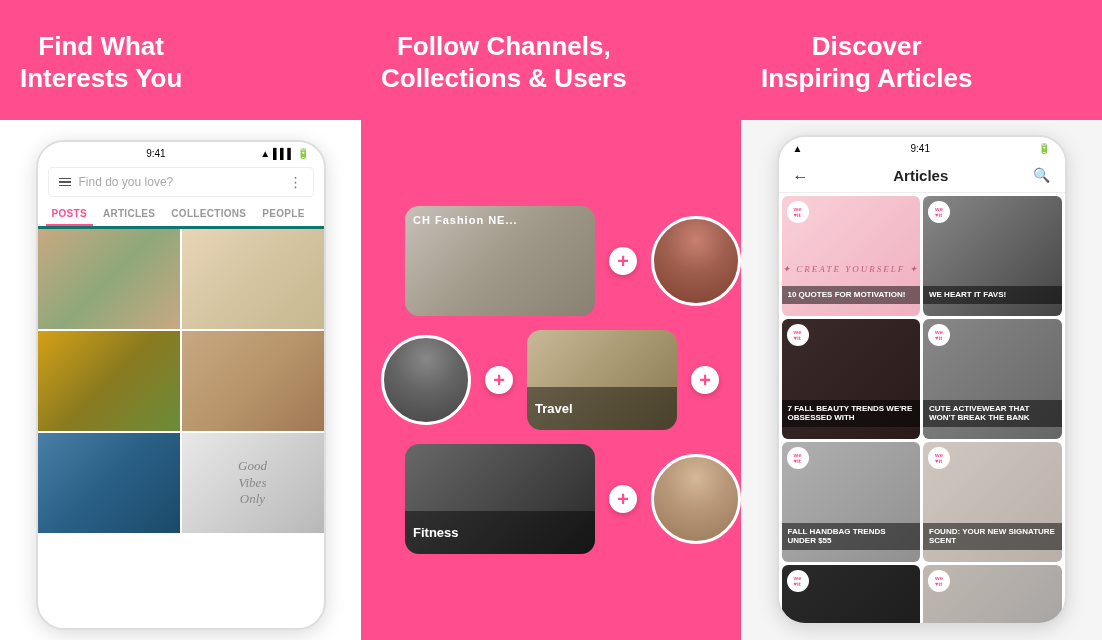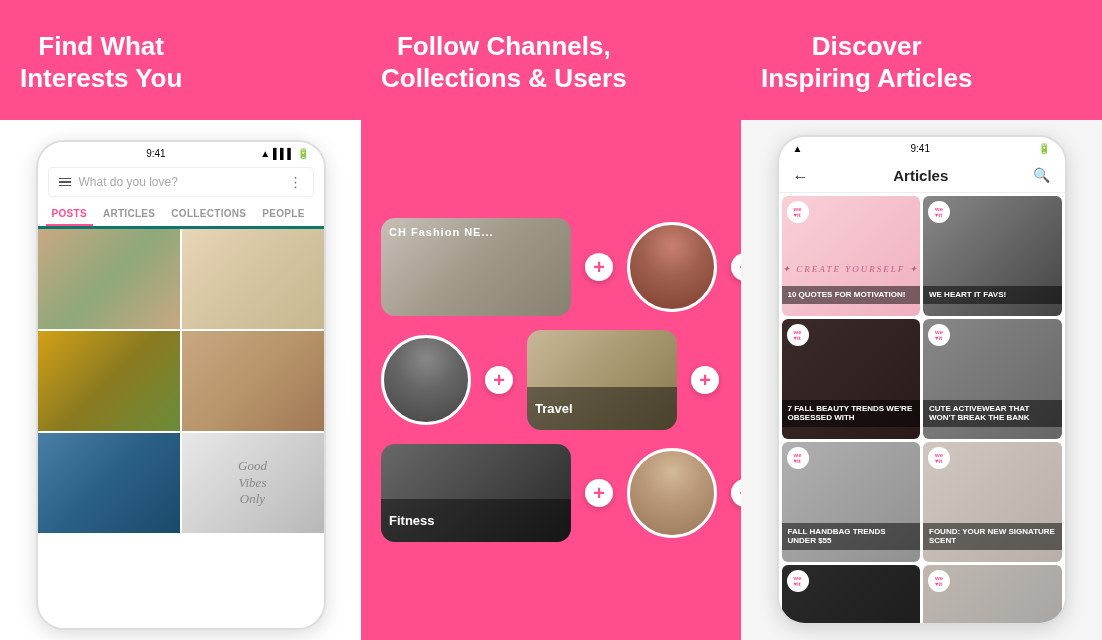--- a/index.html
+++ b/index.html
@@ -176,21 +176,22 @@
     .channel-card {
       border-radius: 14px;
       overflow: hidden;
       position: relative;
       display: flex;
       align-items: flex-end;
     }
 
     .channel-card-wide {
       width: 190px;
-      height: 98px;
+      height: 110px;
+      margin-left: 24px;
     }
 
     .channel-card-medium {
       width: 150px;
       height: 100px;
     }
 
     .channel-label {
       position: absolute;
       bottom: 0;
@@ -379,21 +380,21 @@
         <span>9:41</span>
         <span>▲ ▌▌▌ 🔋</span>
       </div>
 
       <div class="phone-search-bar">
         <div class="hamburger-lines">
           <span></span>
             <span></span>
             <span></span>
         </div>
-        <span style="flex:1; color:#aaa; font-size:12px;">What do you love?</span>
+        <span style="flex:1; color:#aaa; font-size:12px;">Find do you love?</span>
         <span style="font-size:14px; color:#777;">⋮</span>
       </div>
 
       <div class="phone-tabs">
         <div class="phone-tab active">POSTS</div>
         <div class="phone-tab">ARTICLES</div>
         <div class="phone-tab">COLLECTIONS</div>
         <div class="phone-tab">PEOPLE</div>
       </div>
 

